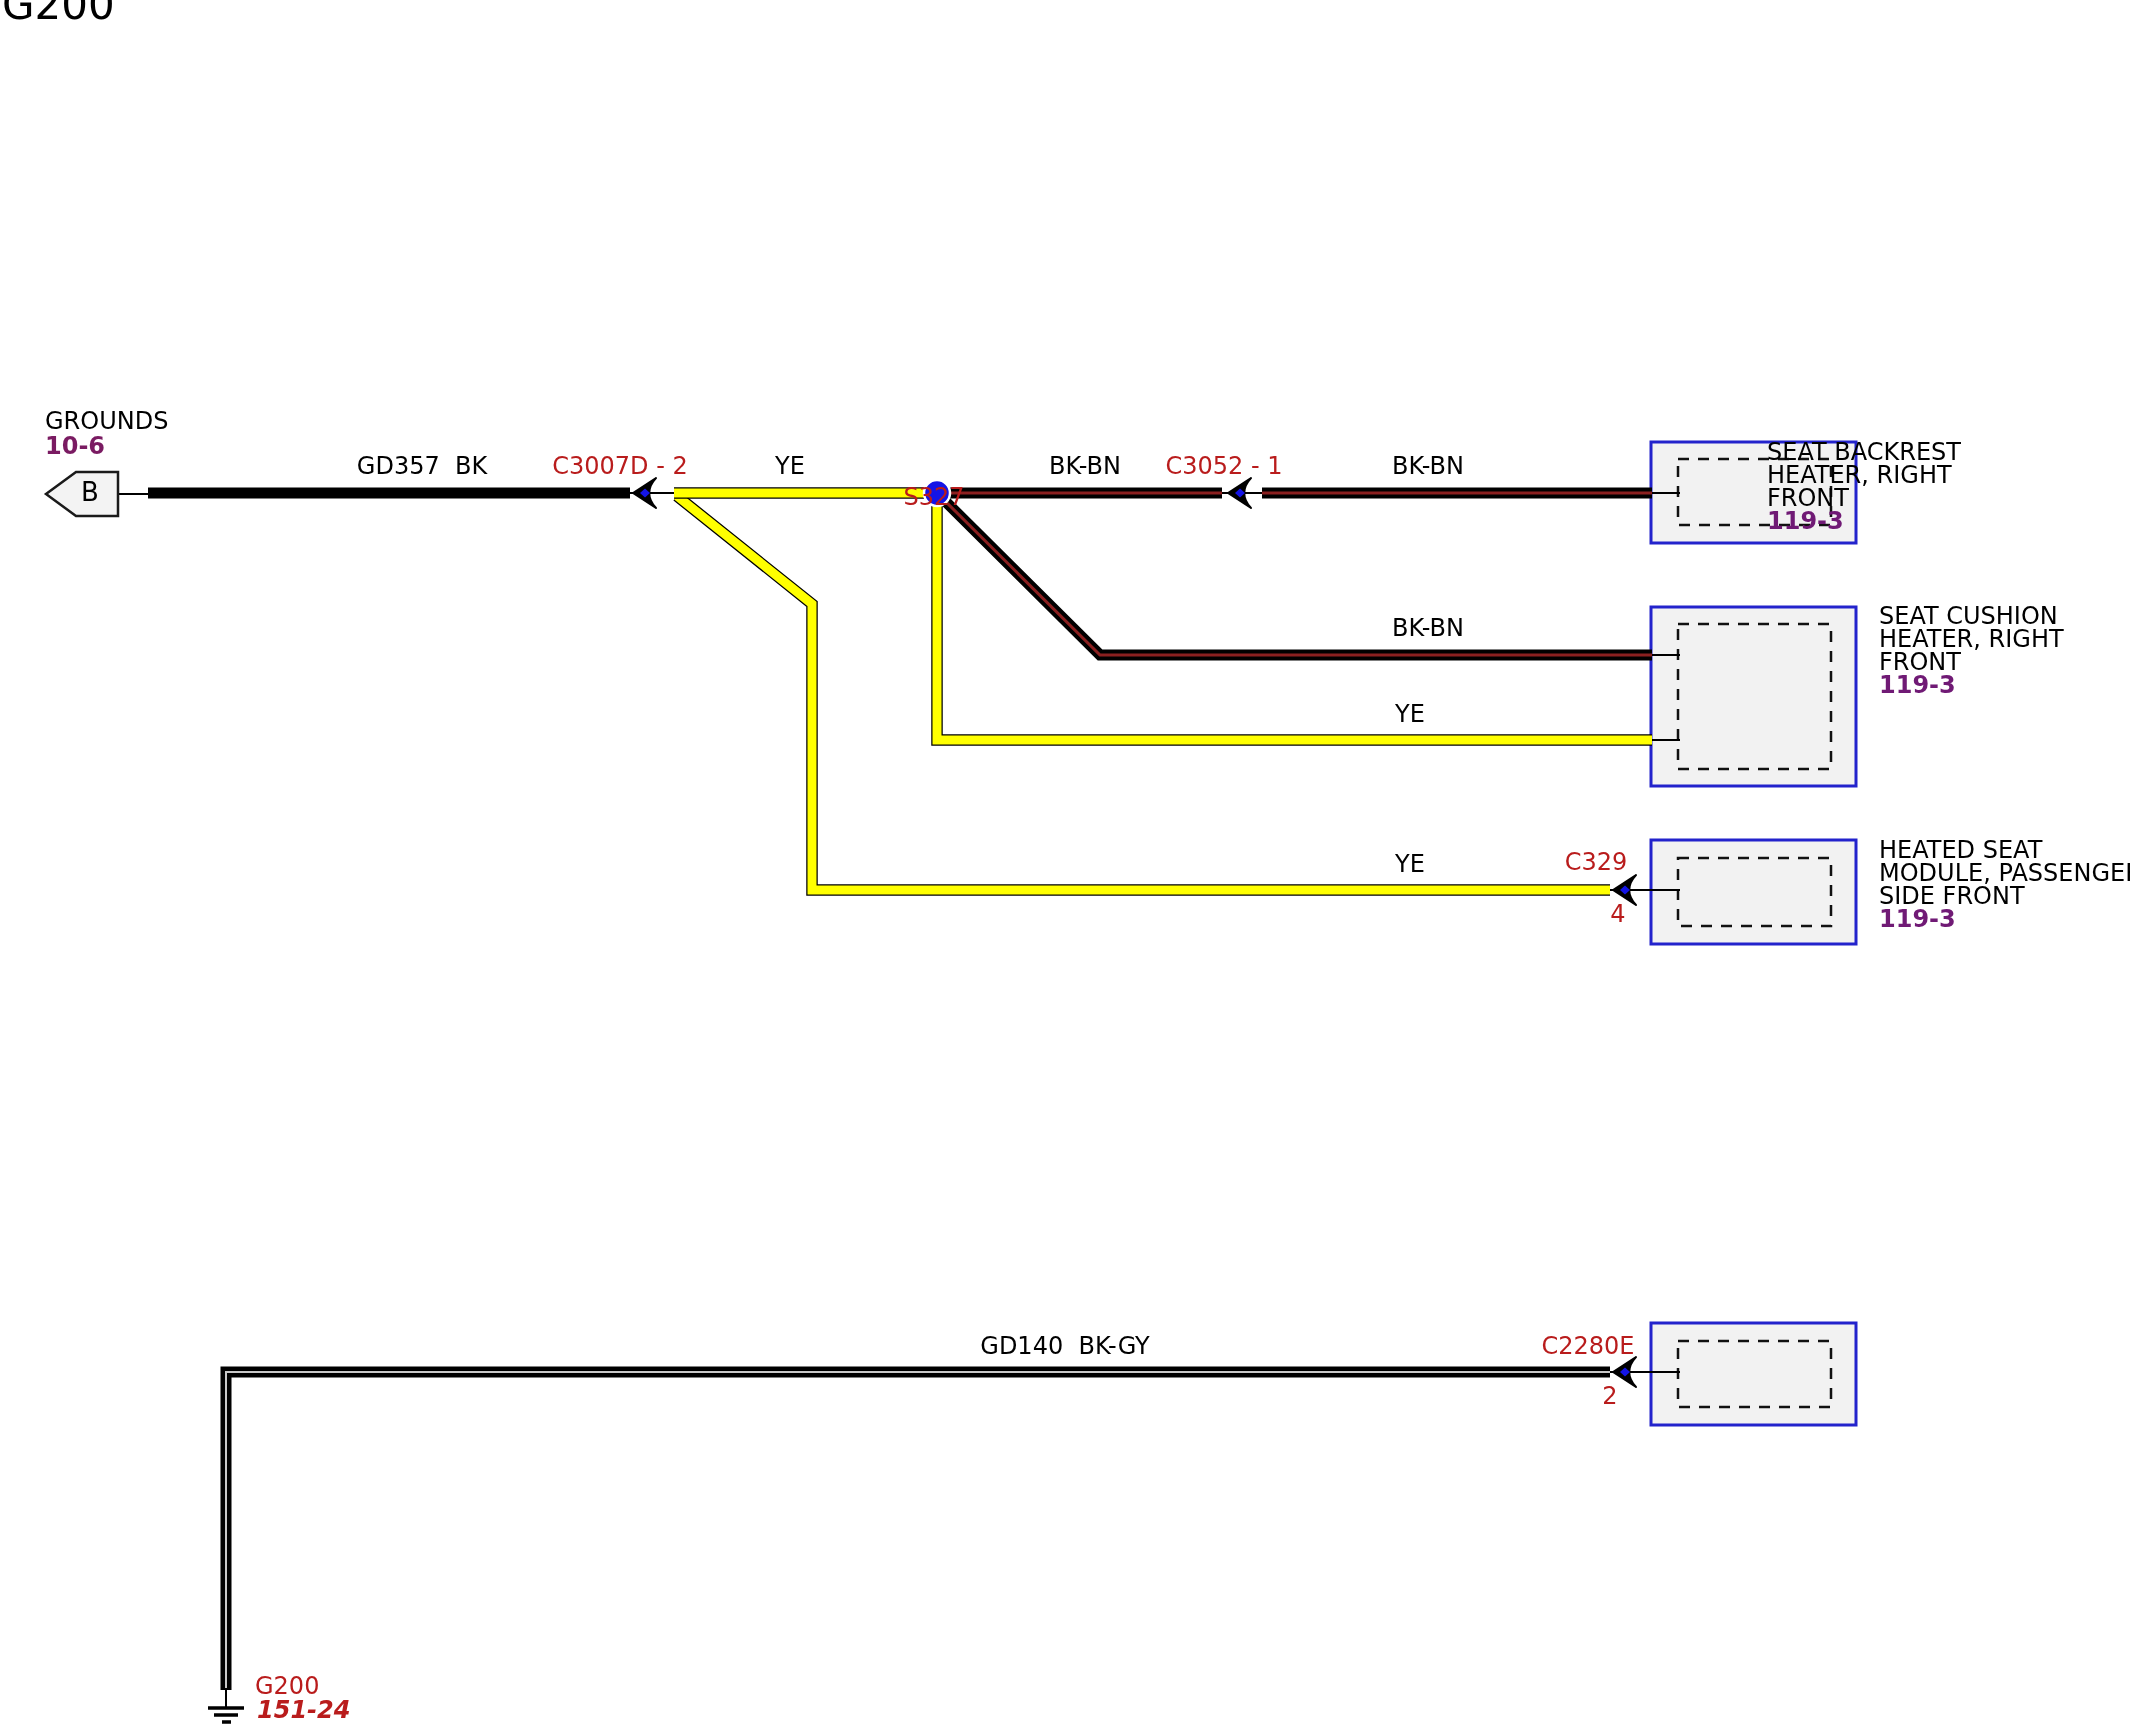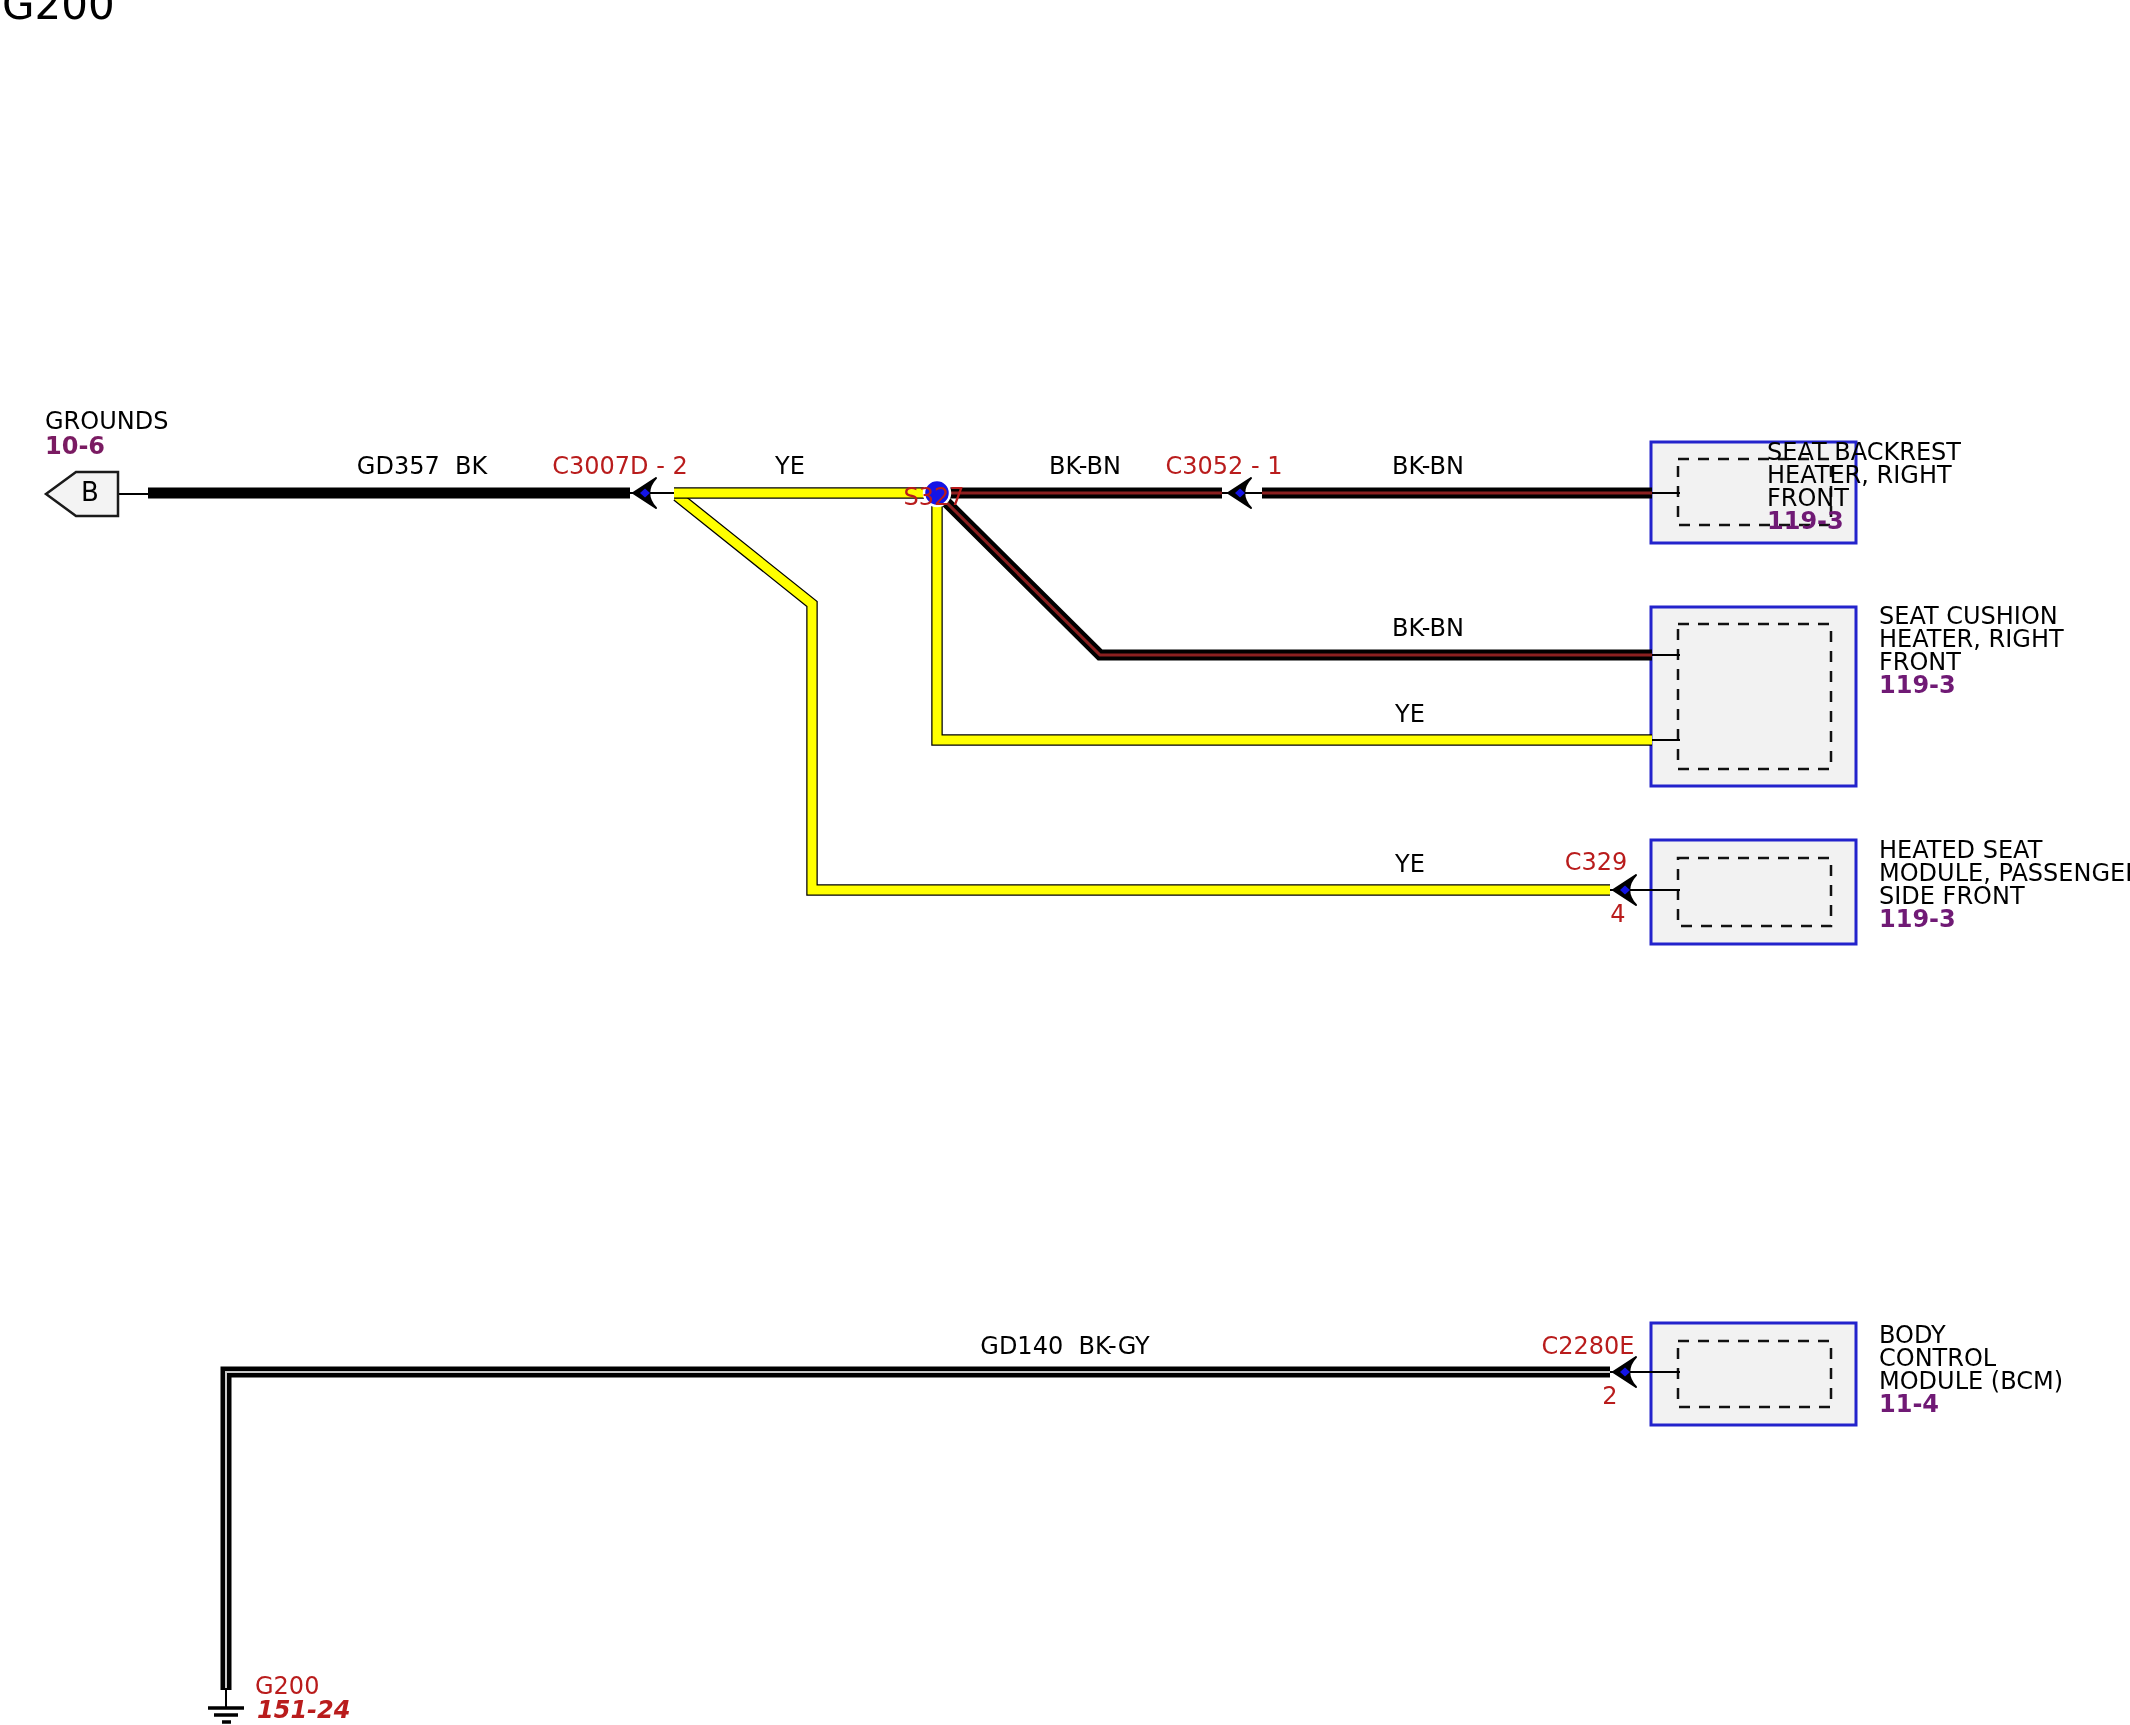--- a/index.html
+++ b/index.html
@@ -153,20 +153,14 @@
     <div class="page">119-3</div>
   </div>
 
   <div class="comp-label" style="left:1879px;top:839px;">
     <div>HEATED SEAT</div>
     <div>MODULE, PASSENGER</div>
     <div>SIDE FRONT</div>
     <div class="page">119-3</div>
   </div>
 
-  <div class="comp-label" style="left:1879px;top:1324px;">
-    <div>BODY</div>
-    <div>CONTROL</div>
-    <div>MODULE (BCM)</div>
-    <div class="page">11-4</div>
-  </div>
 
 </div>
 
 </body></html>

